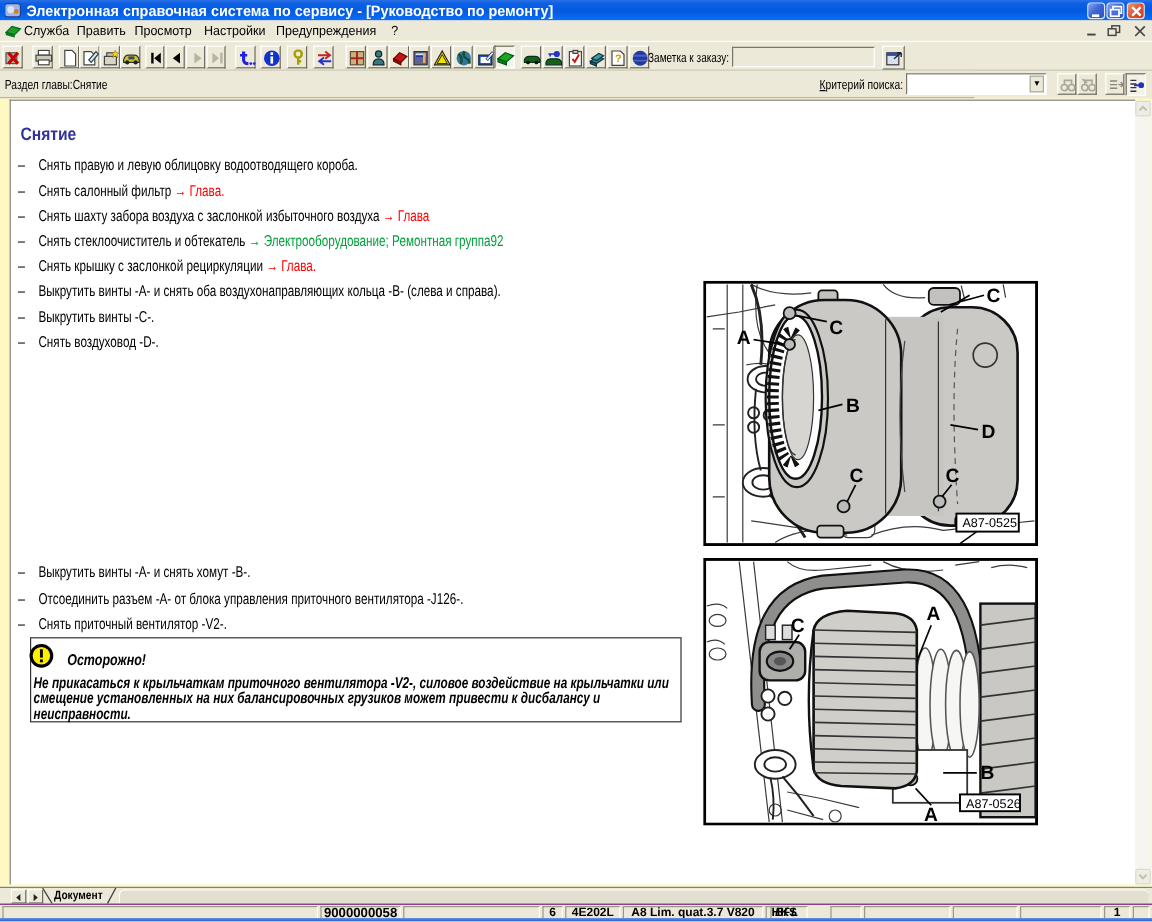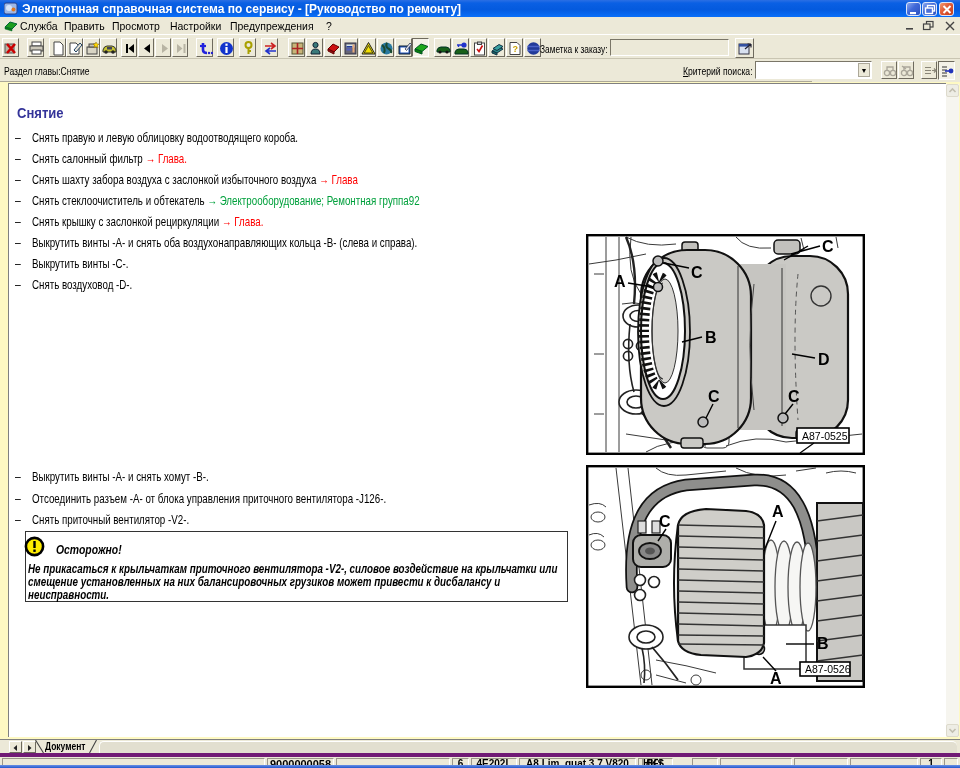--- a/index.html
+++ b/index.html
@@ -37,21 +37,21 @@
   .li .dash { position:absolute; left:15px; transform:scaleX(0.8); transform-origin:0 0; }
   .li .t { position:absolute; left:32px; transform:scaleX(0.75); transform-origin:0 0; }
   .red { color:#f00; }
   .grn { color:#00a03c; }
   
   #warn { position:absolute; left:25px; top:449px; width:543px; height:71px; border:1px solid #333; background:#fff; }
   #warn .wtitle { position:absolute; left:30px; top:10px; font-size:13px; font-weight:bold; font-style:italic; transform:scaleX(0.8); transform-origin:0 0; }
   #warn .wbody { position:absolute; left:2px; top:30px; font-size:13px; font-weight:bold; font-style:italic; line-height:13px; white-space:nowrap; transform:scaleX(0.755); transform-origin:0 0; }
   
   #tabstrip { left:0; top:739px; width:960px; height:14px; background:#ECE9D8; border-top:1px solid #808080; }
-  #statusbar { left:0; top:753px; width:960px; height:12px; background:#ECE9D8; border-top:4px solid #701a75; }
+  #statusbar { left:0; top:753px; width:960px; height:12px; background:#ECE9D8; border-top:1px solid #701a75; }
   .sp { position:absolute; top:1px; height:11px; border:1px solid; border-color:#9b978a #fff #fff #9b978a; font-size:10px; text-align:center; color:#000; line-height:10px; font-weight:bold; }
   #bluestrip { left:0; top:765px; width:960px; height:3px; background:linear-gradient(180deg,#6a90e4,#2258cf); }
 </style></head>
 <body>
   <div class="abs" id="titlebar">
     <svg class="abs ticon" viewBox="0 0 14 13">
       <rect x="0" y="1" width="13" height="11" rx="2" fill="#9db8e8" stroke="#28408a"></rect>
       <circle cx="5" cy="6" r="3" fill="#d8e4f8"></circle>
       <circle cx="9.5" cy="7.5" r="2" fill="#e07820"></circle>
     </svg>

